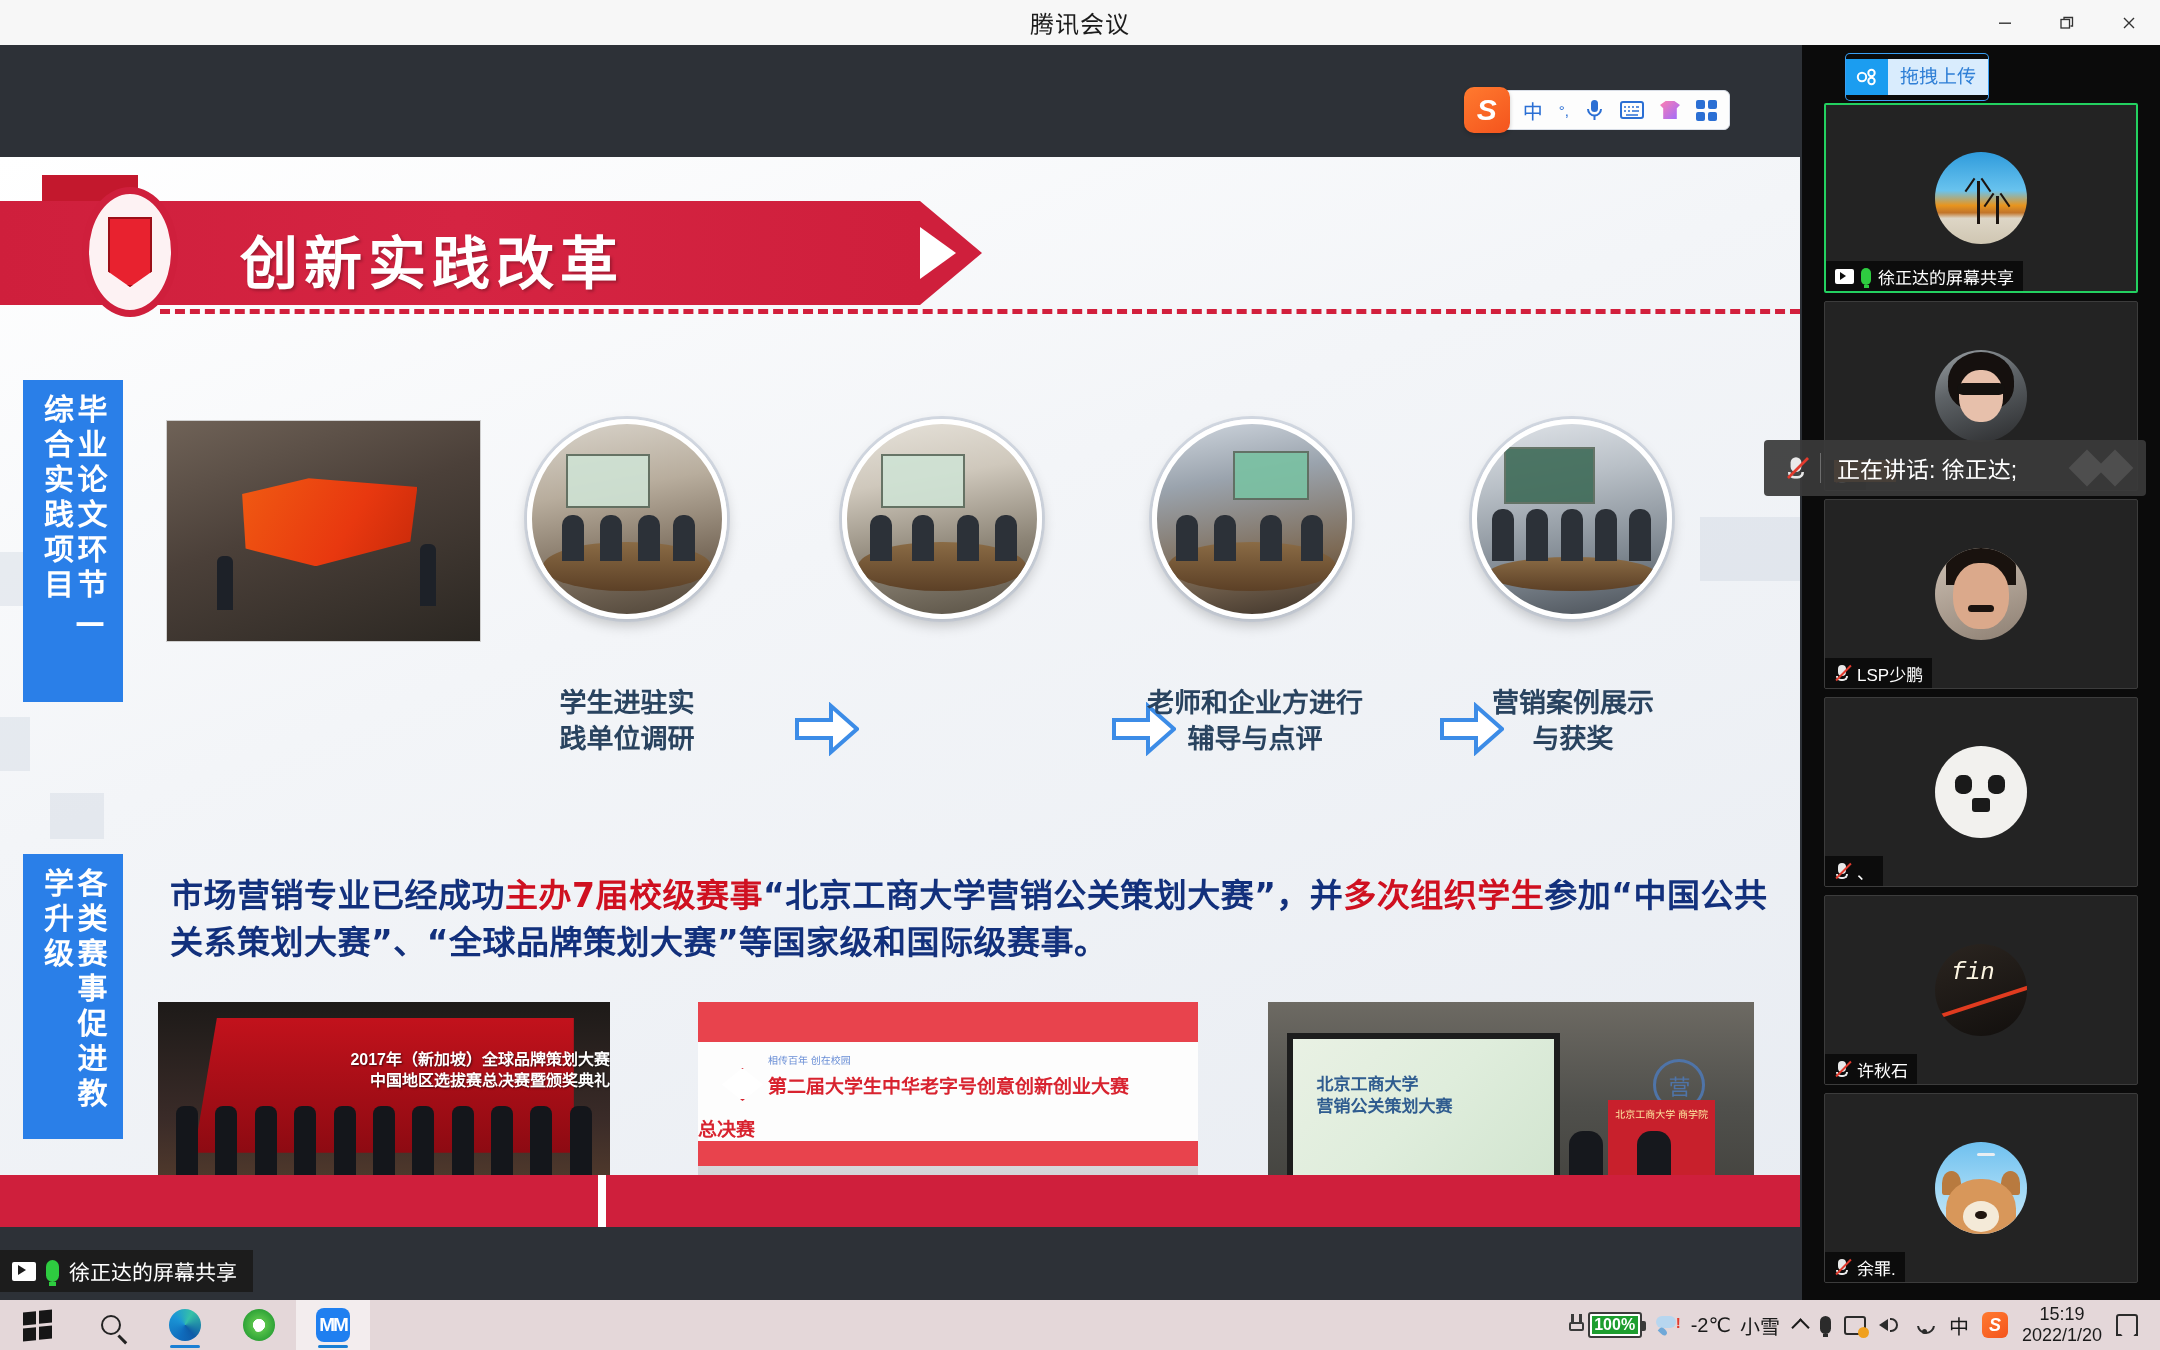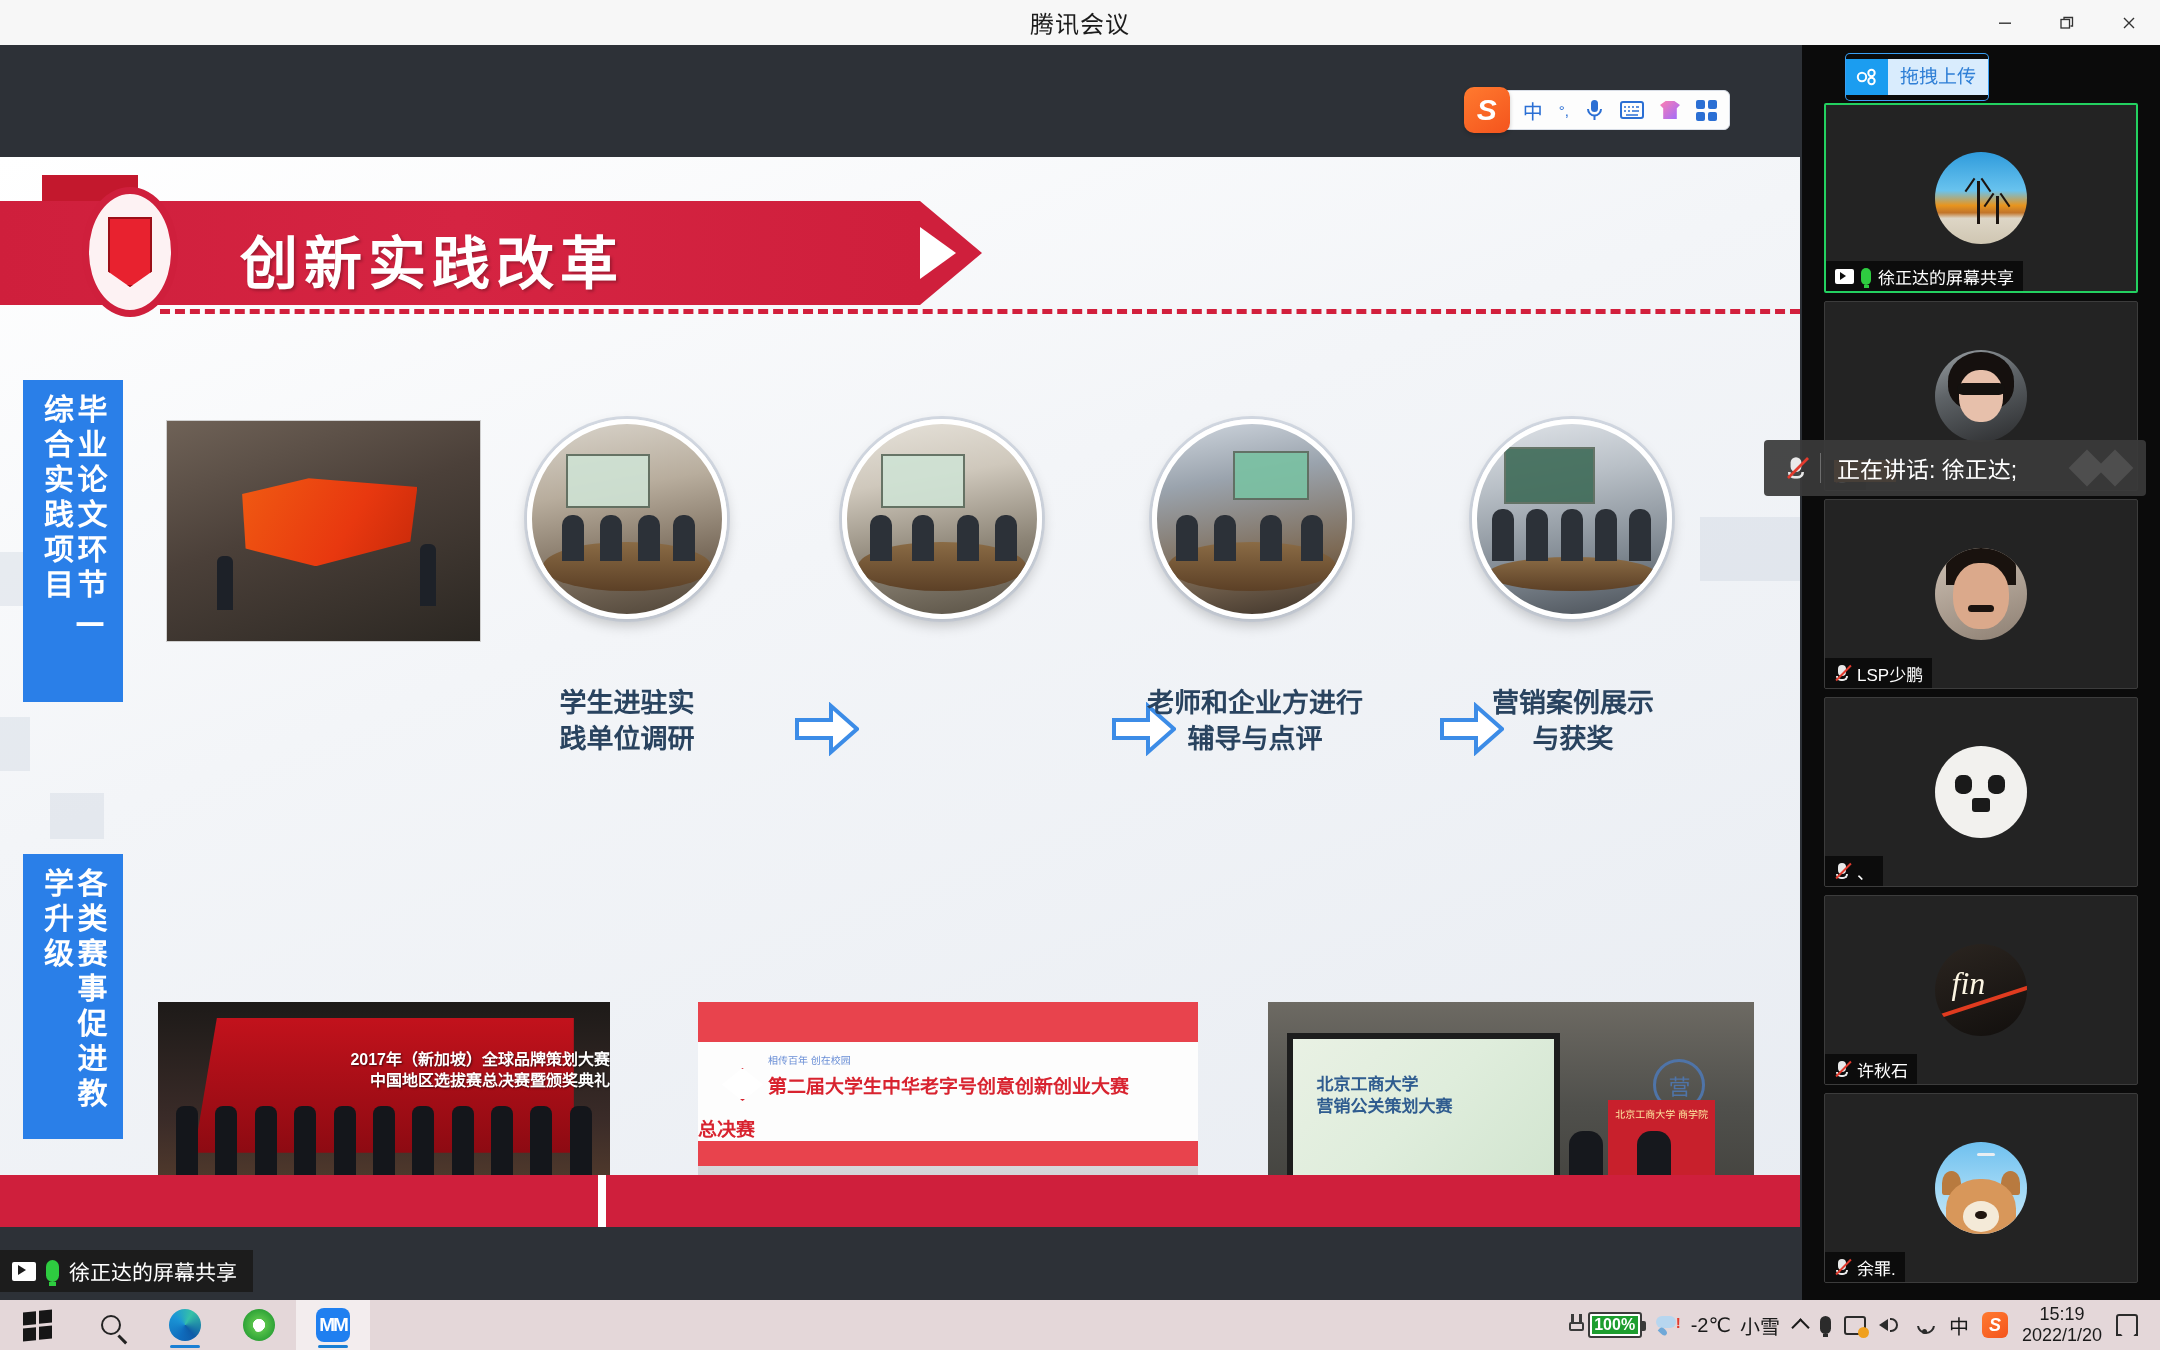--- a/index.html
+++ b/index.html
@@ -338,21 +338,21 @@
   .av-lady .face { position:absolute; left:26%; top:22%; width:48%; height:56%; background:#e7c0ab; border-radius:46%; }
   .av-lady .glasses { position:absolute; left:24%; top:36%; width:52%; height:13%; background:#14110f; border-radius:6px; }
   .av-man { width:100%;height:100%; background: linear-gradient(160deg,#cfc2b5,#8d7f72); position:relative; }
   .av-man .hair { position:absolute; left:12%; top:0%; width:76%; height:40%; background:#19120e; border-radius:50% 50% 0 0; }
   .av-man .face { position:absolute; left:20%; top:16%; width:60%; height:72%; background:#dba98b; border-radius:46%; }
   .av-man .tash { position:absolute; left:36%; top:62%; width:28%; height:8%; background:#1b130f; border-radius:4px; }
   .av-doodle { width:100%;height:100%; background:#f2f1ee; position:relative; }
   .av-doodle .eye { position:absolute; top:32%; width:18%; height:20%; background:#1a1a1a; border-radius:40%; }
   .av-doodle .mouth { position:absolute; left:40%; top:56%; width:20%; height:16%; background:#1a1a1a; border-radius:3px; }
   .av-neon { width:100%;height:100%; background:linear-gradient(160deg,#2b2520,#120f0d); position:relative; }
-  .av-neon .script { position:absolute; left:18%; top:16%; color:#fdf6e3; font-size:32px; font-style:italic; font-family:Liberation Serif, serif;margin-top:6px; }
+  .av-neon .script { position:absolute; left:18%; top:16%; color:#fdf6e3; font-size:24px; font-style:italic; font-family:Liberation Mono, monospace; }
   .av-neon .rail2 { position:absolute; left:-6%; top:62%; width:112%; height:4px; background:#e03b1f; transform: rotate(-18deg); }
   .av-dog { width:100%;height:100%; background:linear-gradient(180deg,#6fc0ef 0%,#a9dcf6 60%,#cfe9f8 100%); position:relative; }
   .av-dog .head { position:absolute; left:12%; bottom:-6%; width:76%; height:66%; background:#d8975a; border-radius:48% 48% 40% 40%; }
   .av-dog .snout { position:absolute; left:30%; bottom:2%; width:40%; height:34%; background:#f4ead8; border-radius:50%; }
   .av-dog .nose { position:absolute; left:44%; bottom:16%; width:12%; height:9%; background:#20160f; border-radius:50%; }
   .av-dog .ear { position:absolute; bottom:42%; width:20%; height:26%; background:#b87a3f; border-radius:50% 50% 10% 10%; }
   .av-dog .plane { position:absolute; left:46%; top:12%; width:18px; height:3px; background:#e9eef2; border-radius:2px; }
 
   
   .speak-tip {
@@ -559,20 +559,23 @@
         <div class="flow-arrow" style="left:1440px;top:545px;">
           <svg viewBox="0 0 64 54">
               <path d="M2 18 H36 V4 L62 27 L36 50 V36 H2 Z" fill="#ffffff" stroke="#3c8ce7" stroke-width="4"></path>
             </svg>
         </div>
         <div class="flow-label" style="left:1468px;top:528px;">
           <div>营销案例展示</div>
           <div>与获奖</div>
         </div>
 
+        <div class="para">
+          <span>市场营销专业已经成功</span><span class="red">主办7届校级赛事</span><span>“北京工商大学营销公关策划大赛”，并</span><span class="red">多次组织学生</span><span>参加“中国公共关系策划大赛”、“全球品牌策划大赛”等国家级和国际级赛事。</span>
+        </div>
 
         <div class="photo photo-b1">
           <div class="b1-stage"></div>
           <div class="b1-floor"></div>
           <div class="b1-text">
             <div>2017年（新加坡）全球品牌策划大赛</div>
             <div>中国地区选拔赛总决赛暨颁奖典礼</div>
           </div>
           <div class="b1-row">
             <i></i>

